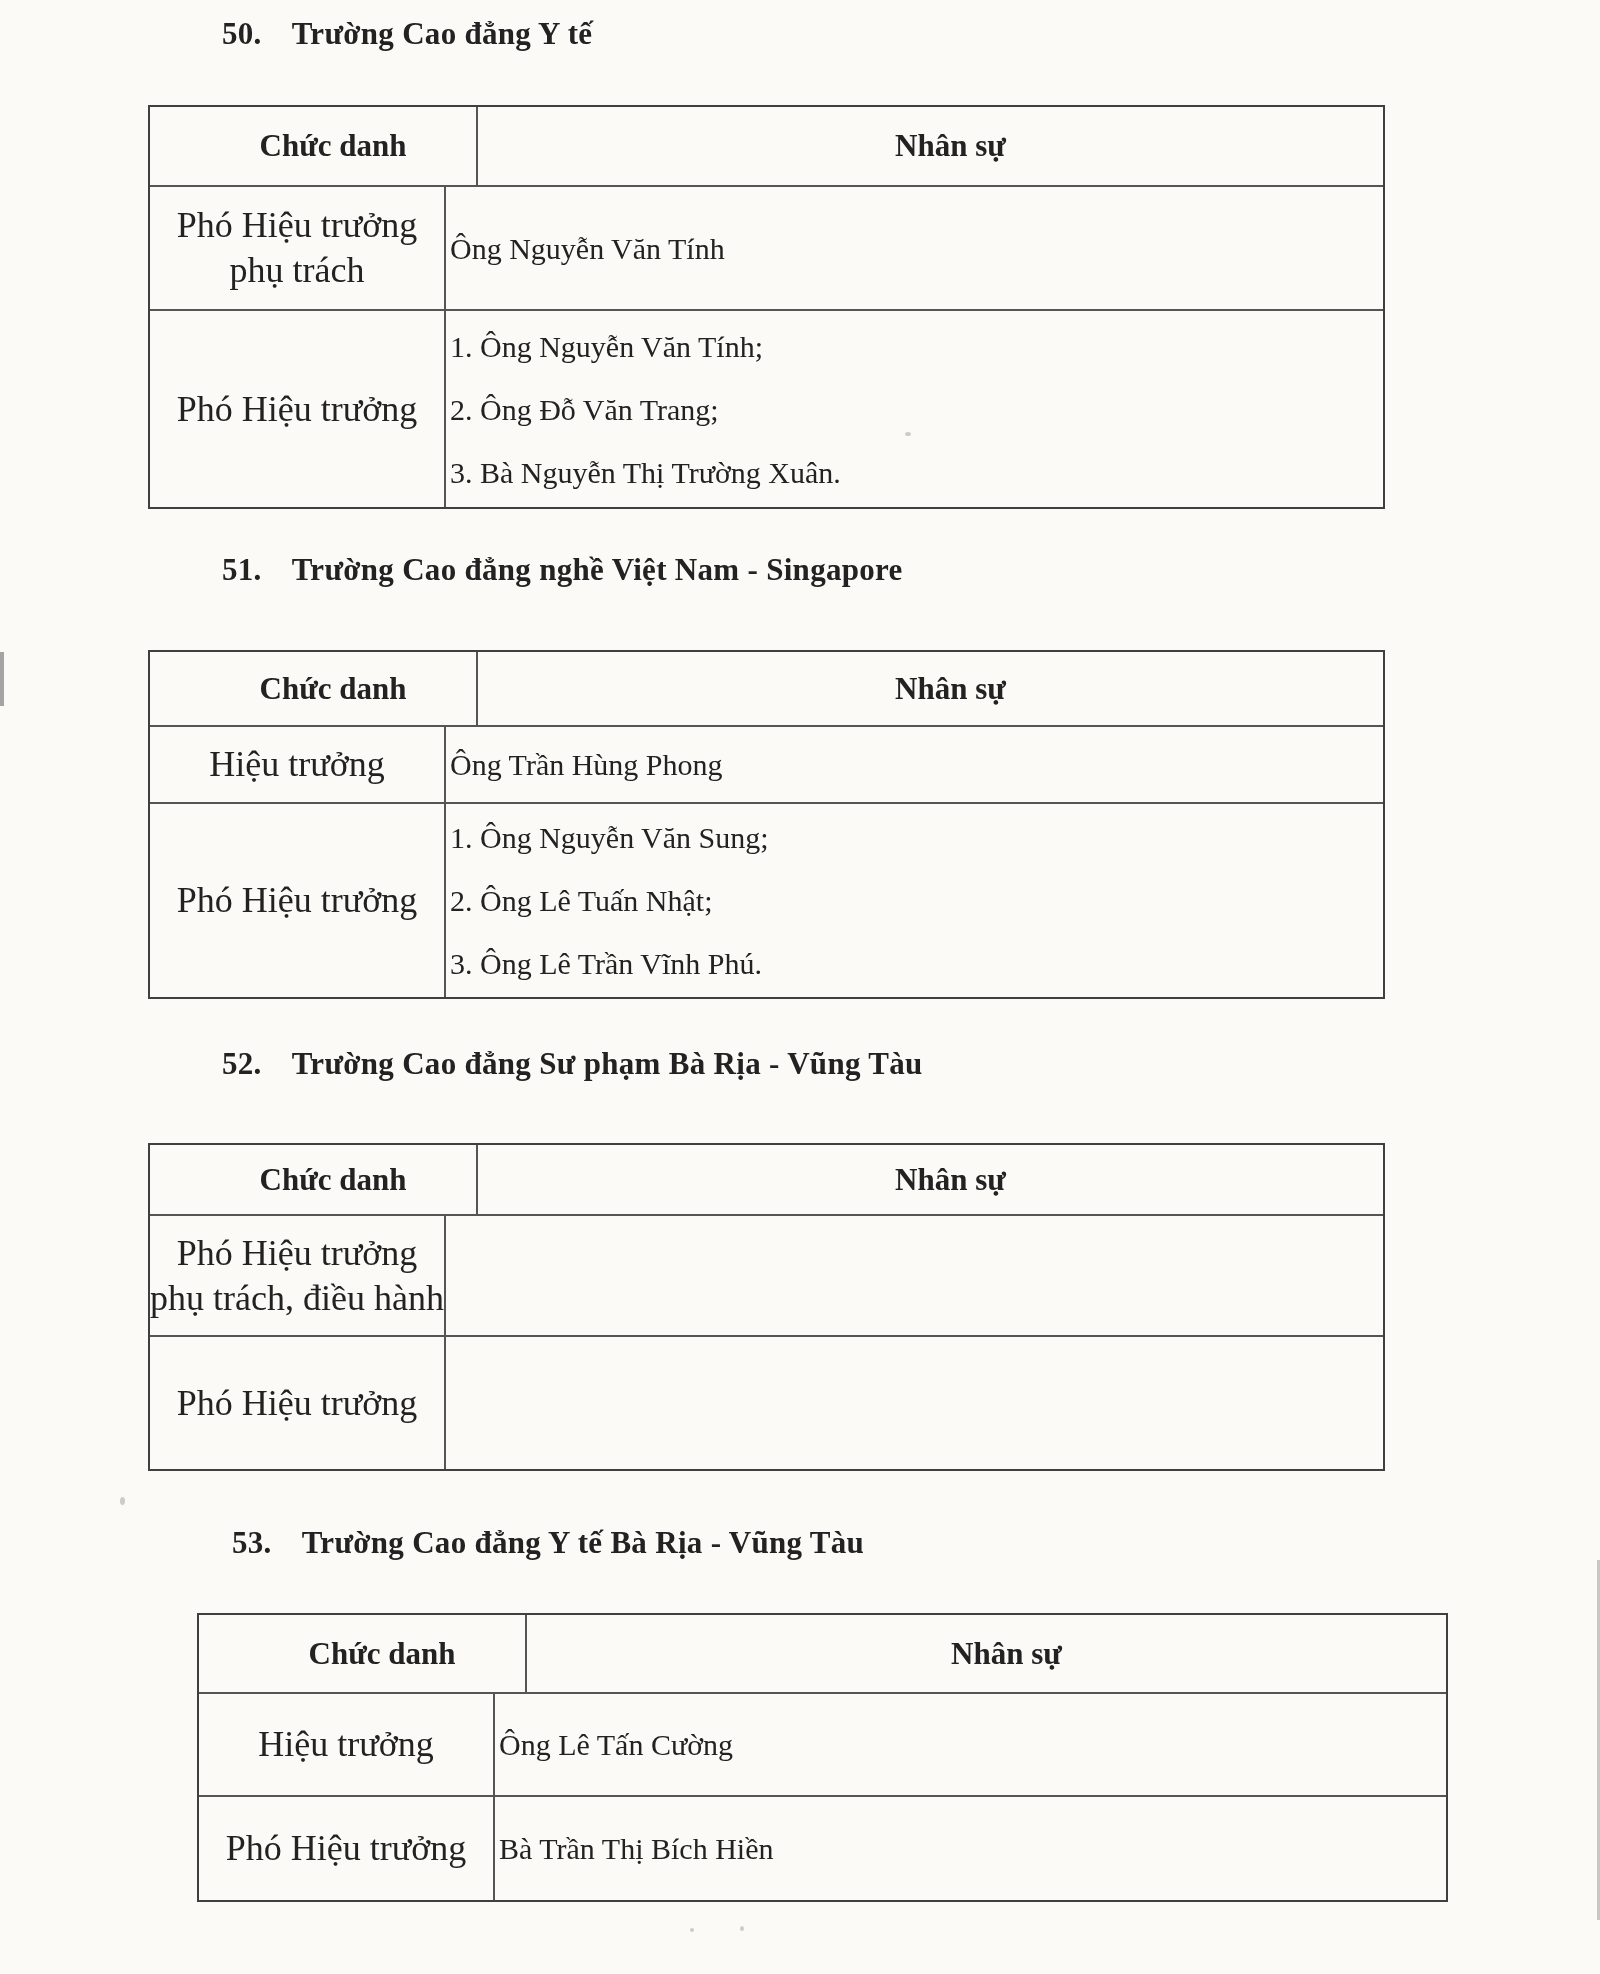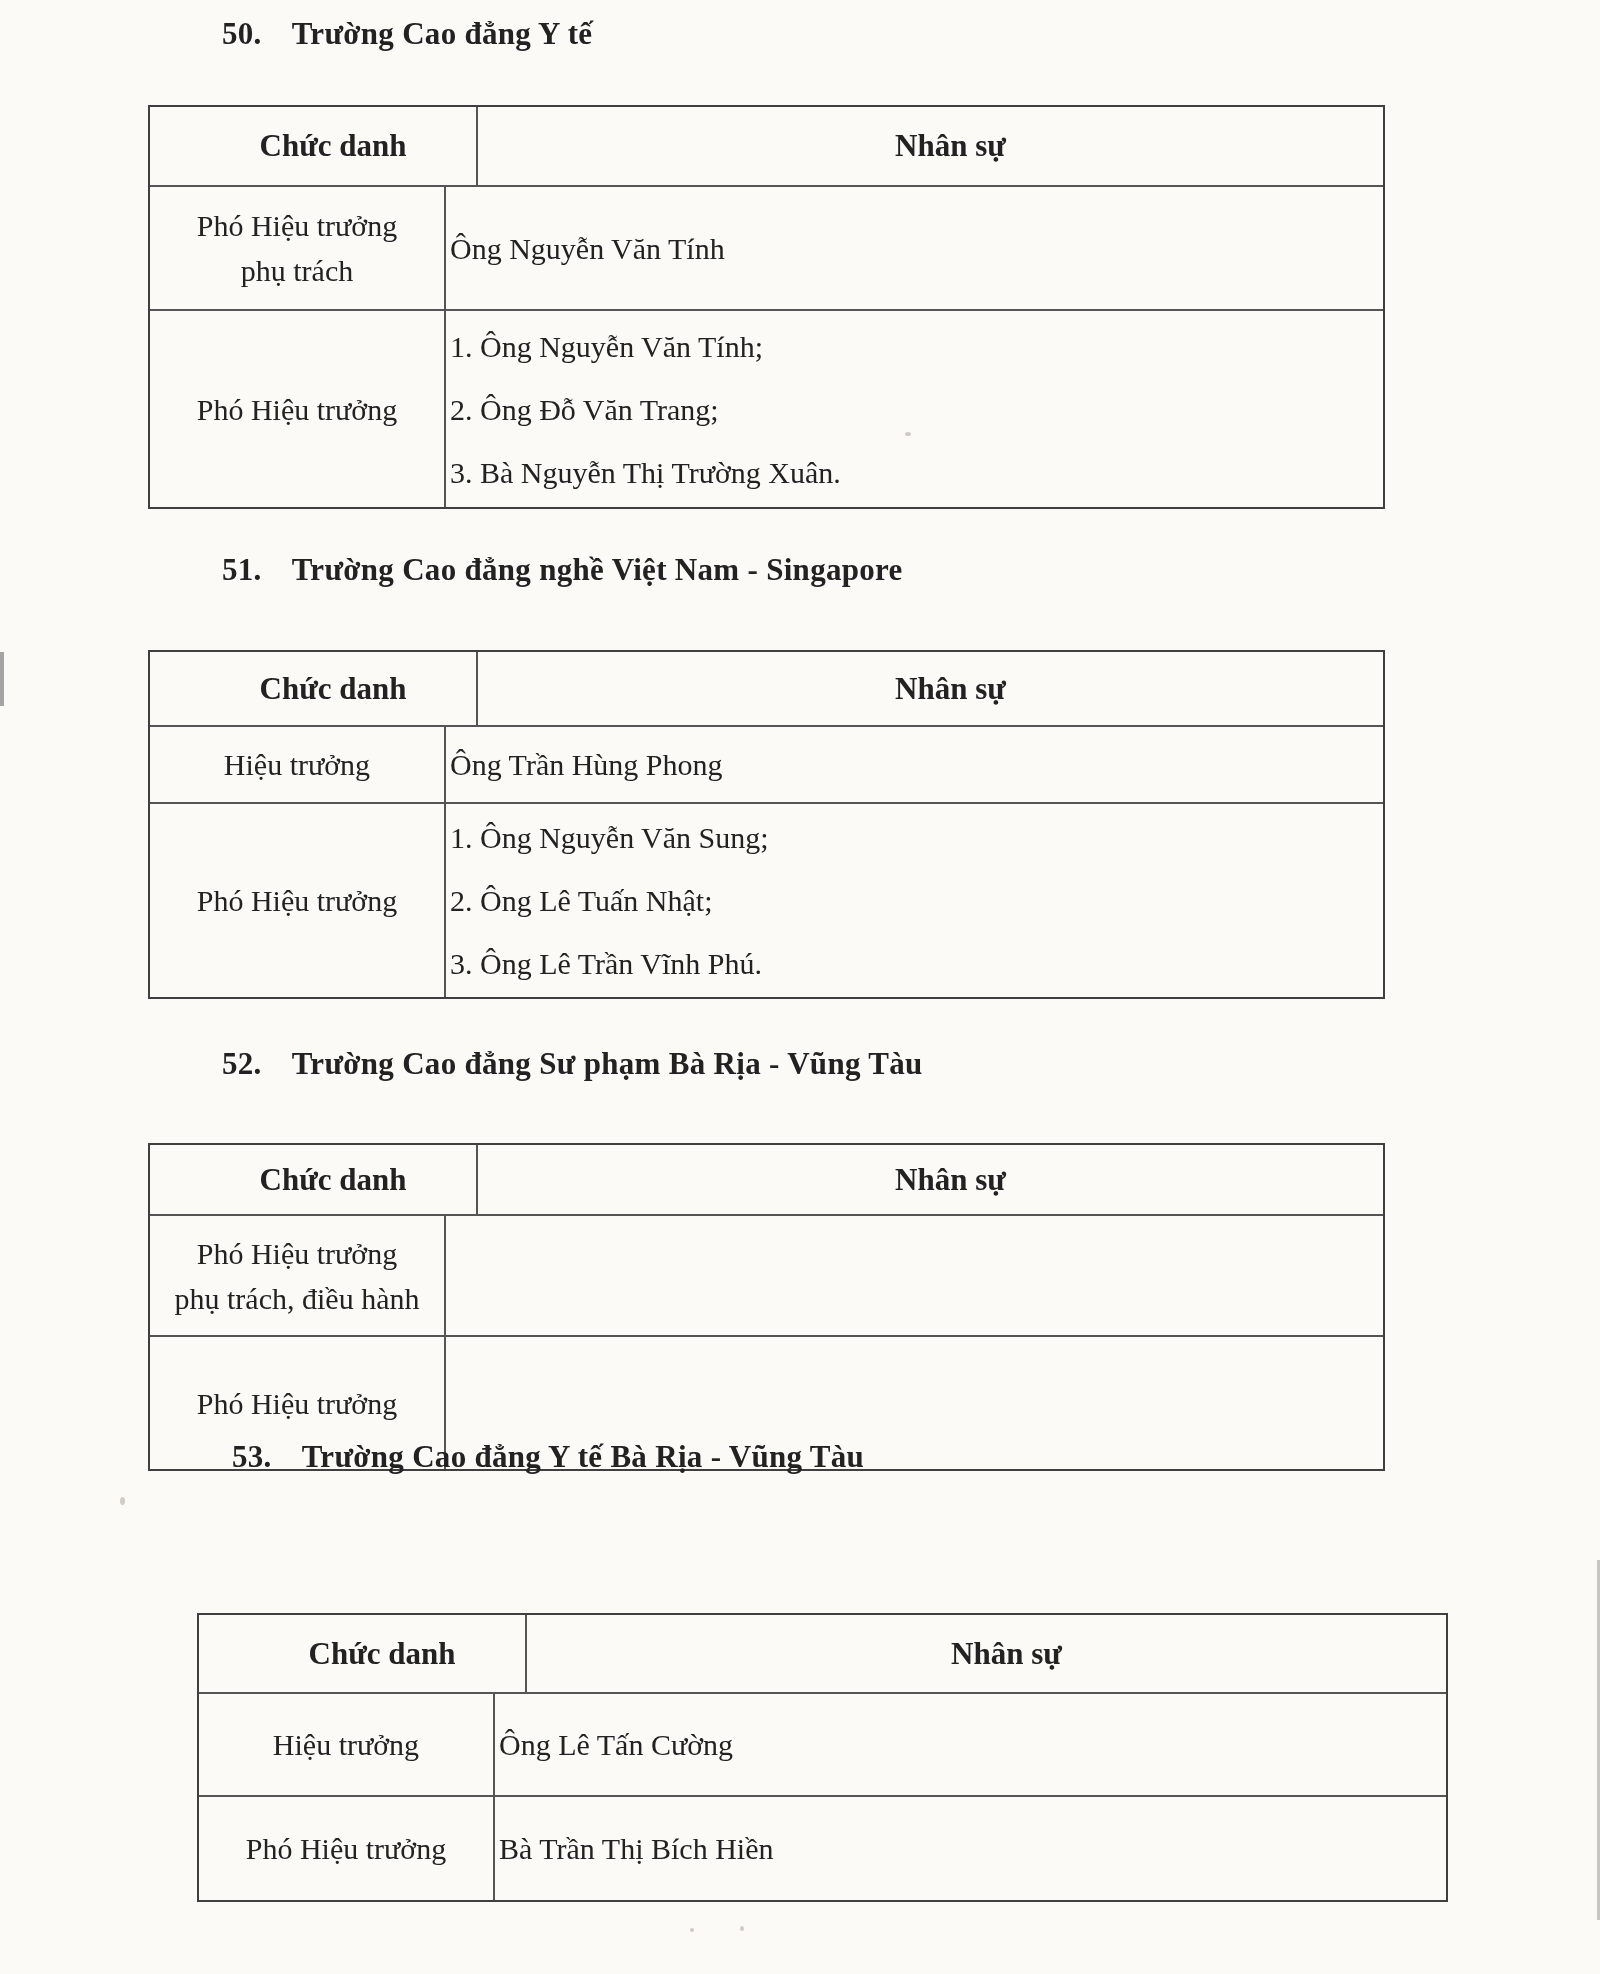--- a/index.html
+++ b/index.html
@@ -41,21 +41,21 @@
     box-sizing:border-box;
   }
   .row-h{border-top:none;}
   .cell{box-sizing:border-box;display:flex;flex-direction:column;justify-content:center;}
   .c-pos{
     width:296px;
     flex:0 0 296px;
     border-right:2px solid var(--bd2,#555555);
     align-items:center;
     text-align:center;
-    font-size:30px;
+    font-size:36px;
   }
   .c-per{
     flex:1 1 auto;
     padding-left:4px;
     align-items:flex-start;
     text-align:left;
     font-size:30px;
   }
   .row-h .cell{
     font-weight:bold;
@@ -80,21 +80,21 @@
   .section-1 .row-h{height:73px;}
   .section-1 .row-0{height:77px;}
   .section-1 .row-1{height:195px;}
 
   .section-2 .heading{left:222px;top:1046px;}
   .section-2 .tbl{left:148px;top:1143px;width:1237px;}
   .section-2 .row-h{height:69px;}
   .section-2 .row-0{height:121px;}
   .section-2 .row-1{height:134px;}
 
-  .section-3 .heading{left:232px;top:1439px;}
+  .section-3 .heading{left:232px;top:1525px;}
   .section-3 .tbl{left:197px;top:1613px;width:1251px;}
   .section-3 .row-h{height:77px;}
   .section-3 .row-0{height:103px;}
   .section-3 .row-1{height:105px;}
 
   
   .artifact-dash{position:absolute;left:0;top:652px;width:4px;height:54px;background:#8f8f8f;opacity:.8;}
   .artifact-edge{position:absolute;right:0;top:1560px;width:3px;height:360px;background:#c9c7c3;}
   .speck{position:absolute;border-radius:50%;background:#cfccc6;}
   .speck-1{left:905px;top:432px;width:6px;height:4px;}

